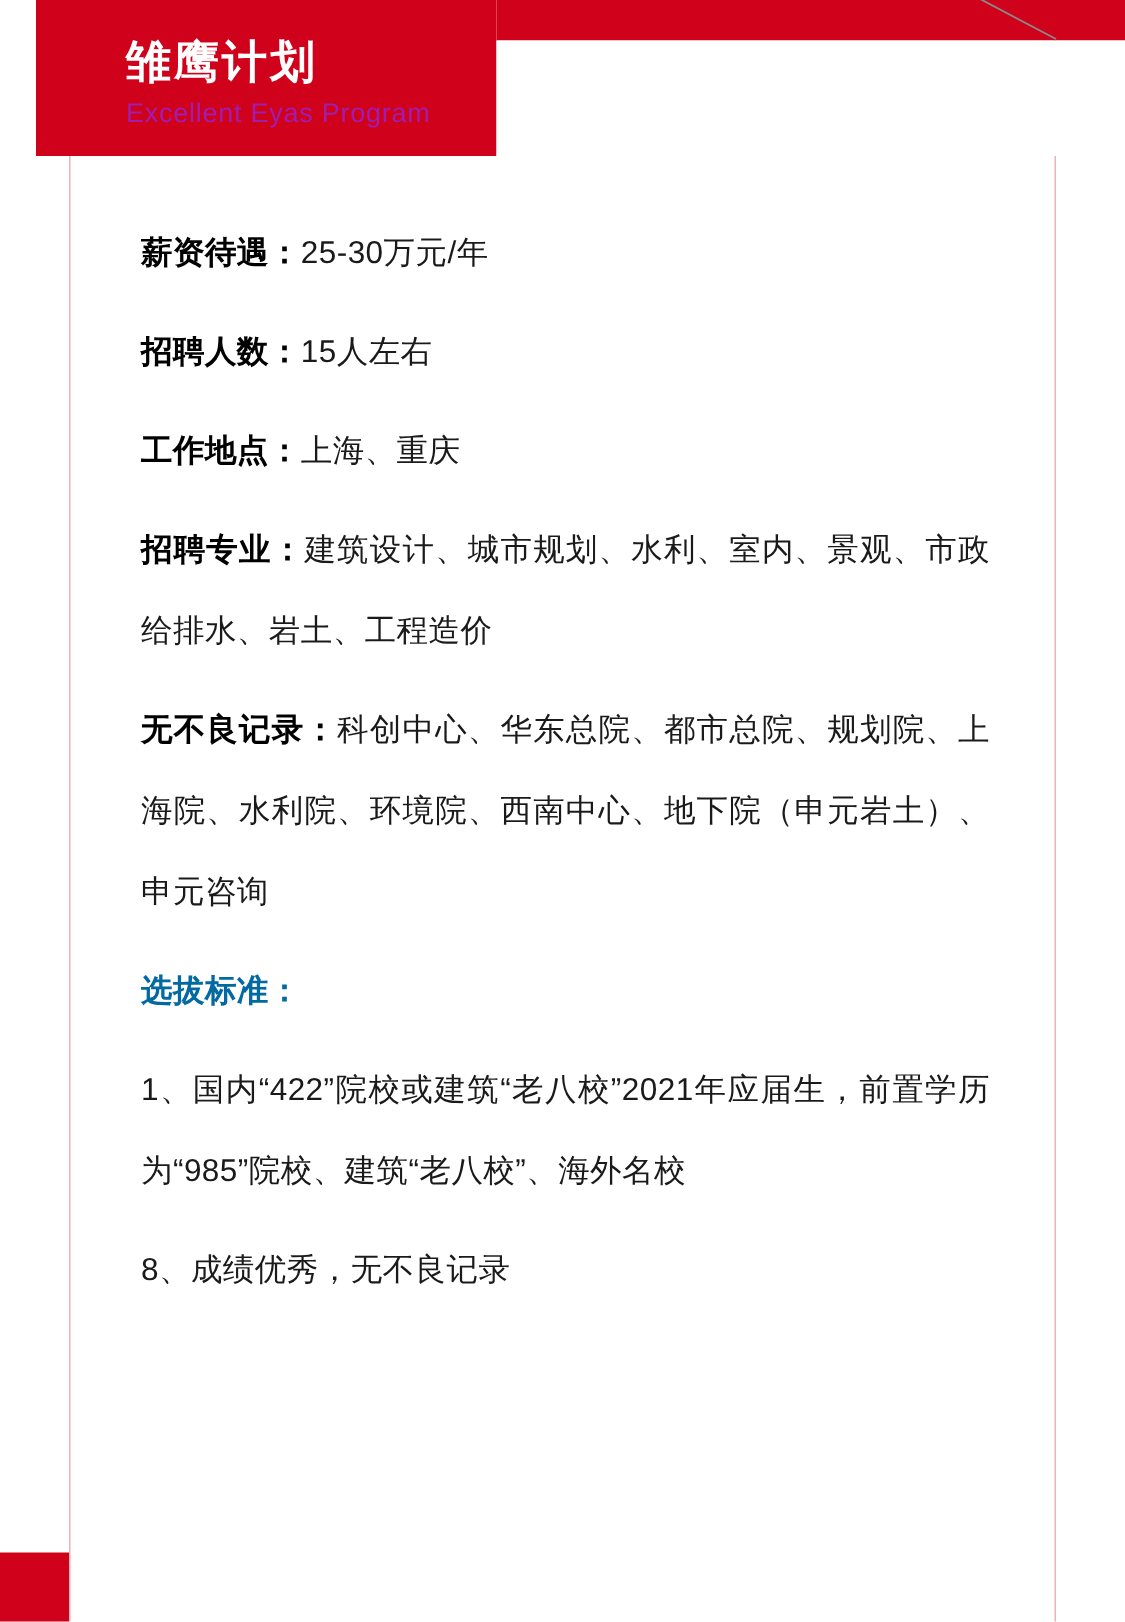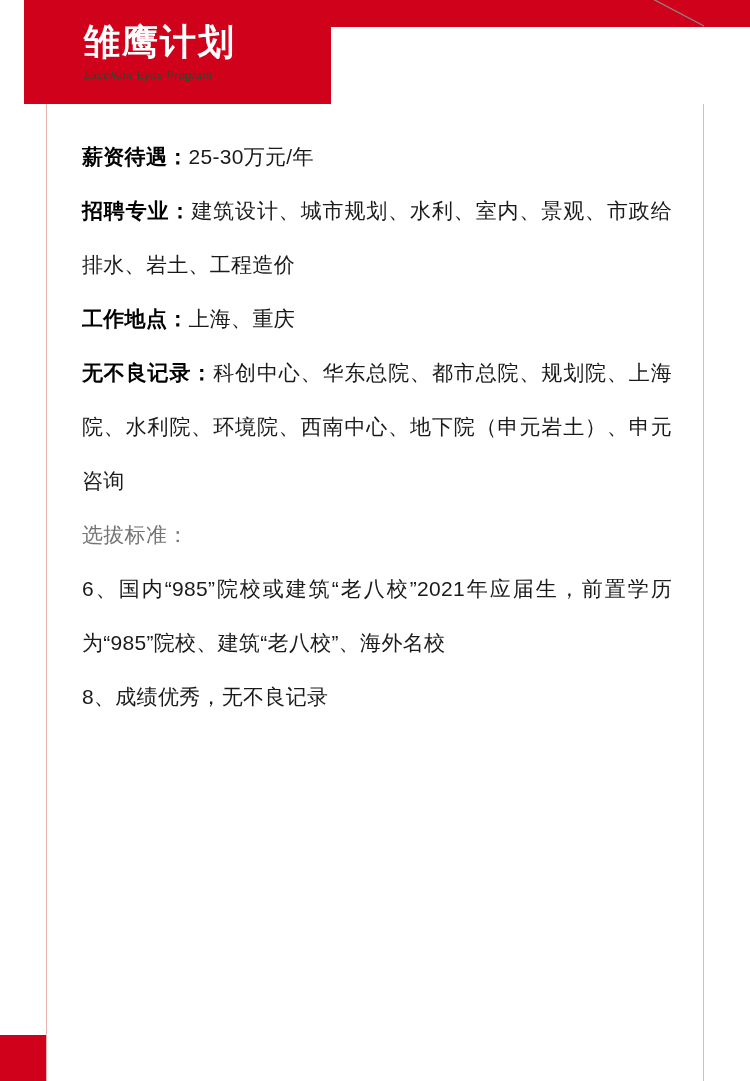--- a/index.html
+++ b/index.html
@@ -84,61 +84,60 @@
     height: 60px;
     pointer-events: none;
   }
   .header-titles {
     position: absolute;
     left: 60px;
     top: 24px;
     z-index: 3;
   }
   .title-cn {
-    font-size: 36px;
+    font-size: 30px;
     font-weight: bold;
     color: #ffffff;
     letter-spacing: 2px;
     line-height: 36px;
     margin: 0;
     font-family: "Liberation Sans", "DejaVu Sans", sans-serif;
   }
   .title-en {
-    font-size: 11px;
-    color: #14532d;
+    font-size: 18px;
+    color: #a21caf;
     letter-spacing: 0.5px;
     line-height: 24px;
     margin: 3px 0 0 0;
     font-family: "Liberation Sans", "DejaVu Sans", sans-serif;
-    font-style: italic;
   }
 
   
   .content {
     position: absolute;
     left: 82px;
     top: 130px;
     width: 590px;
   }
   .para {
     font-size: 21px;
     line-height: 54px;
     color: #1a1a1a;
-    margin: 0;
+    margin: 12px;
     letter-spacing: 0.3px;
     text-align: justify;
     font-family: "Liberation Sans", "DejaVu Sans", sans-serif;
   }
   .para .lbl {
     font-weight: bold;
     color: #000000;
   }
   .para.bold-only {
-    font-weight: normal;
-    color: #737373;
+    font-weight: bold;
+    color: #0369a1;
   }
 </style>
 </head>
 <body>
 
 <div class="page">
 
   <div class="guide left"></div>
   <div class="guide right"></div>
   <div class="corner-accent"></div>
@@ -155,33 +154,36 @@
       <div class="title-en">Excellent Eyas Program</div>
     </div>
   </div>
 
   <div class="content">
 
     <p class="para">
       <span class="lbl">薪资待遇：</span><span>25-30万元/年</span>
     </p>
 
-
     <p class="para">
-      <span class="lbl">招聘专业：</span><span>建筑设计、城市规划、水利、室内、景观、市政给排水、岩土、工程造价</span>
+      <span class="lbl">招聘人数：</span><span>15人左右</span>
     </p>
 
     <p class="para">
       <span class="lbl">工作地点：</span><span>上海、重庆</span>
+    </p>
+
+    <p class="para">
+      <span class="lbl">招聘专业：</span><span>建筑设计、城市规划、水利、室内、景观、市政给排水、岩土、工程造价</span>
     </p>
 
     <p class="para">
       <span class="lbl">无不良记录：</span><span>科创中心、华东总院、都市总院、规划院、上海院、水利院、环境院、西南中心、地下院（申元岩土）、申元咨询</span>
     </p>
 
     <p class="para bold-only">选拔标准：</p>
 
-    <p class="para">6、国内“985”院校或建筑“老八校”2021年应届生，前置学历为“985”院校、建筑“老八校”、海外名校</p>
+    <p class="para">1、国内“422”院校或建筑“老八校”2021年应届生，前置学历为“985”院校、建筑“老八校”、海外名校</p>
     <p class="para">8、成绩优秀，无不良记录</p>
 
   </div>
 
 </div>
 
 </body></html>

